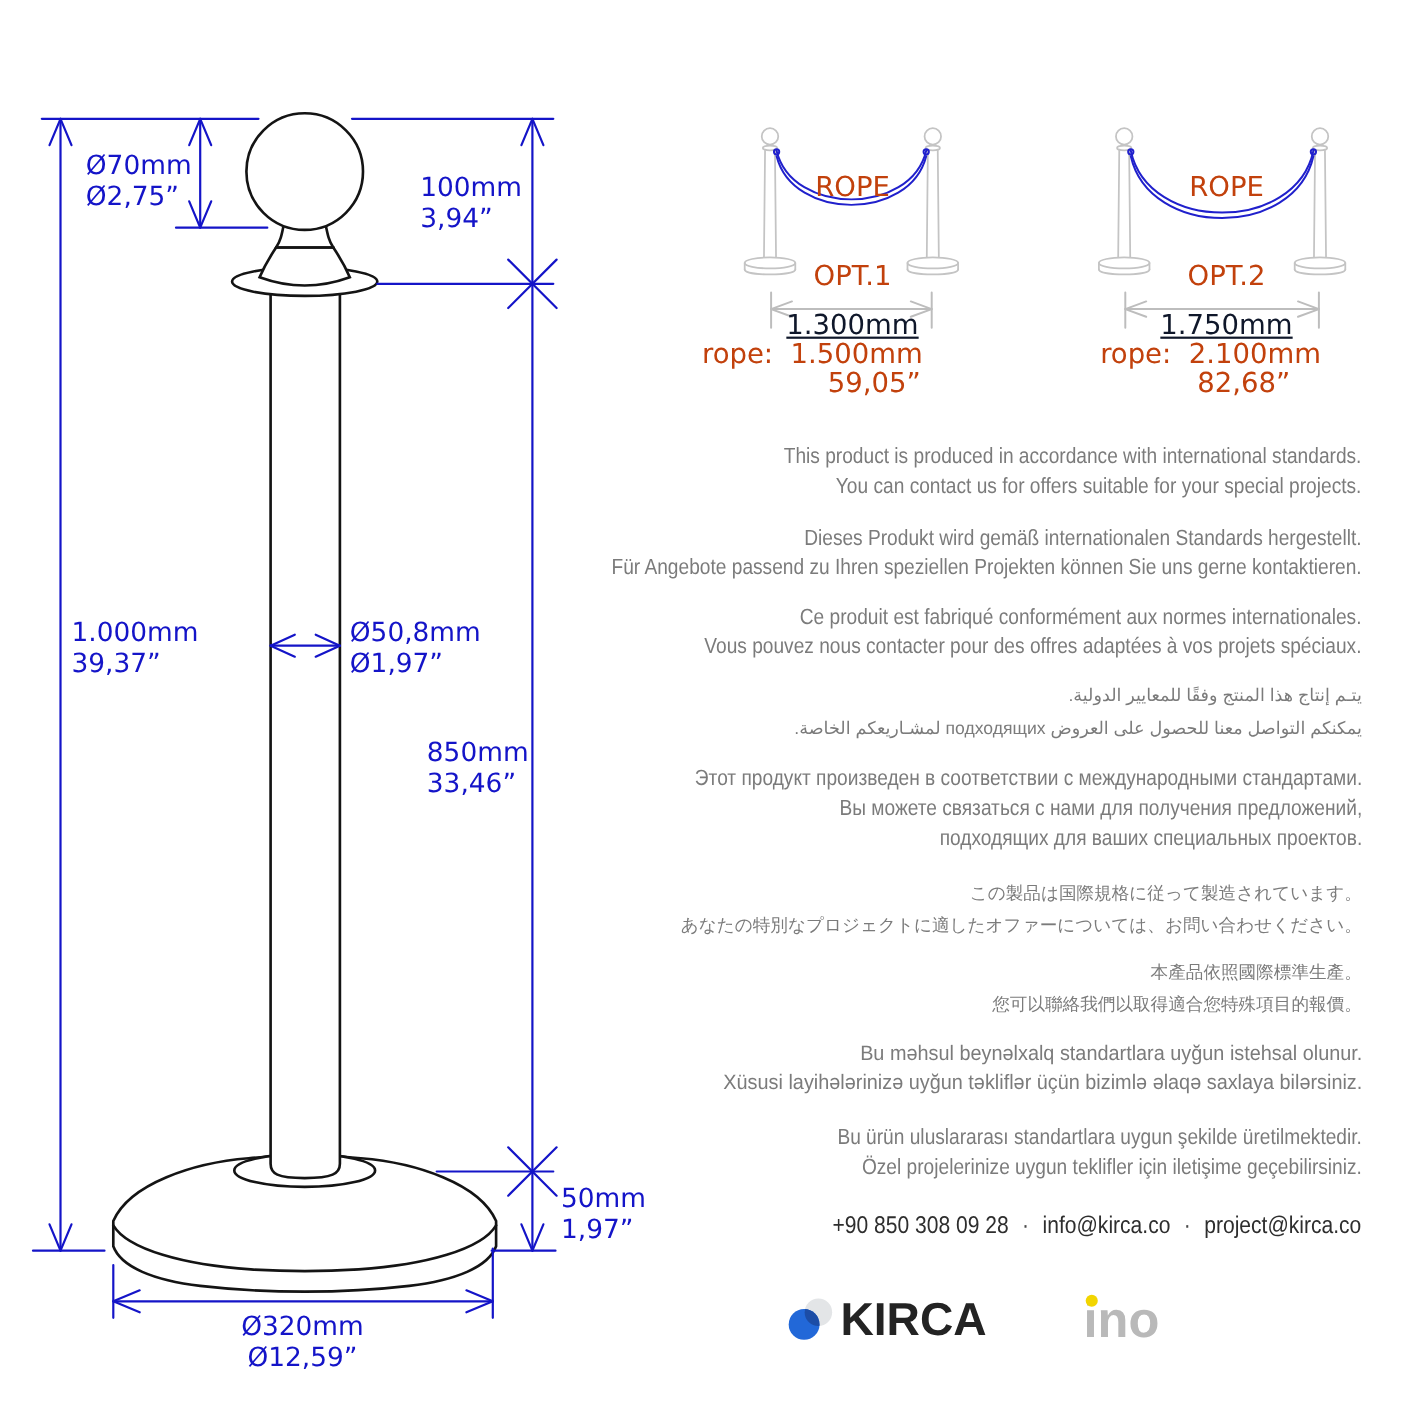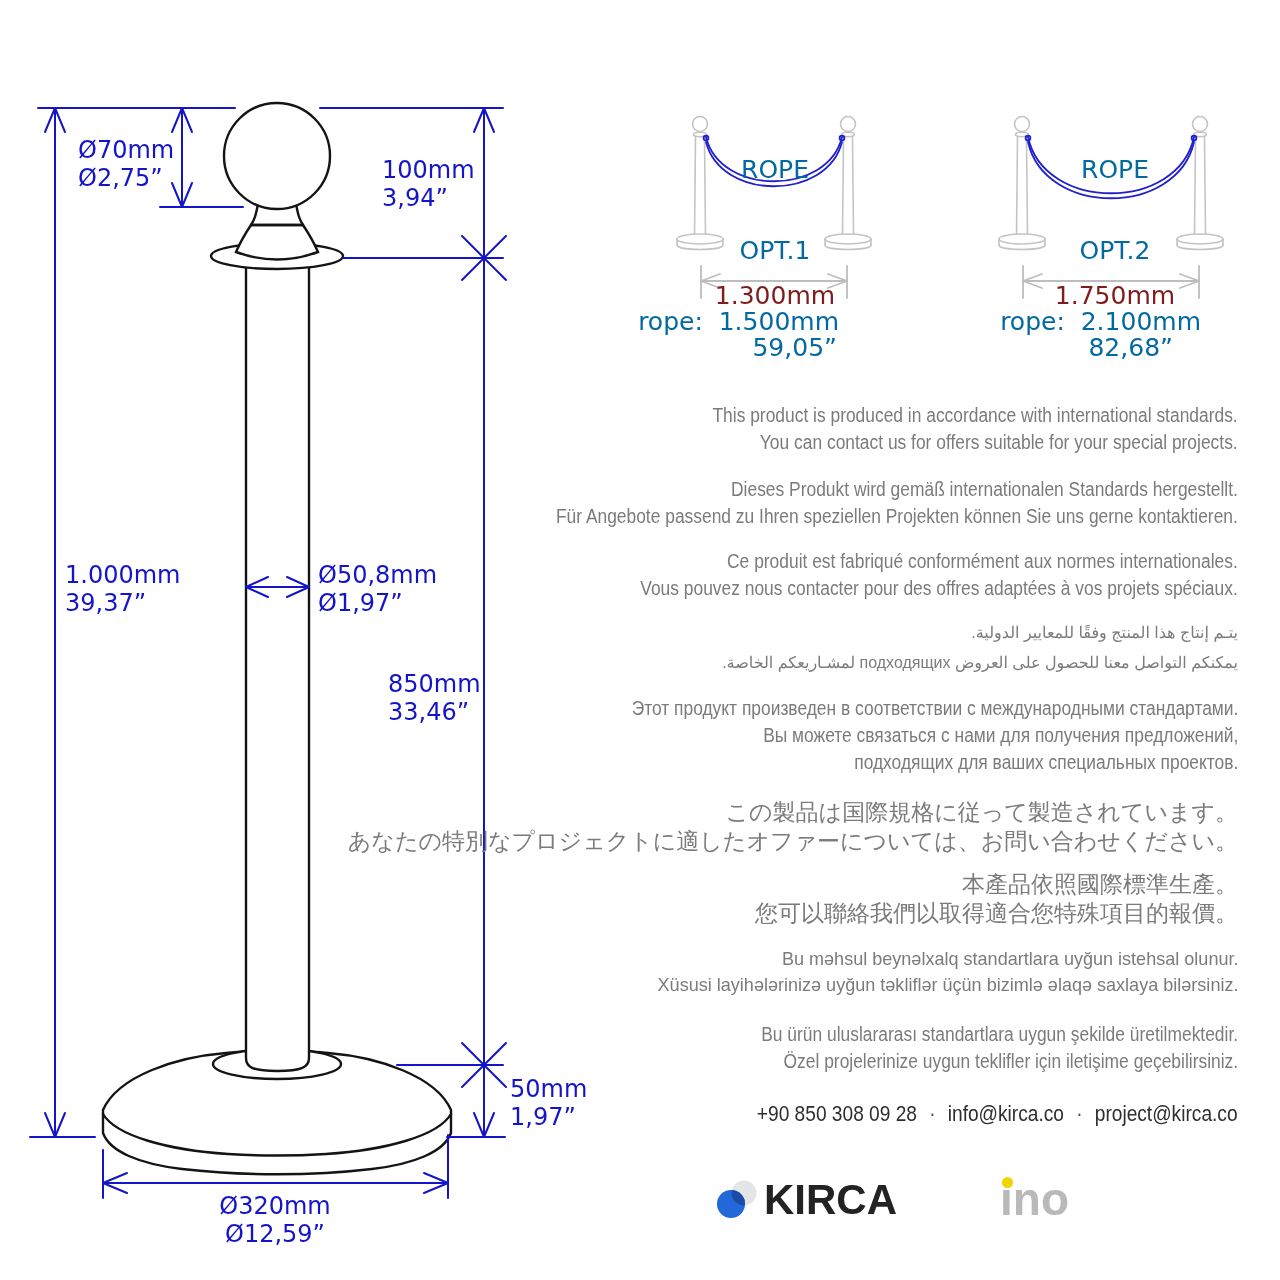--- a/index.html
+++ b/index.html
@@ -10,48 +10,48 @@
   #vector-layer{position:absolute;left:0;top:0;pointer-events:none;}
   .dim{
     position:absolute;color:#1414c8;font-family:"DejaVu Sans", sans-serif;
     font-size:24px;line-height:28px;white-space:nowrap;
   }
   .dim.center{text-align:center;}
   .rope-label{
     position:absolute;font-family:"DejaVu Sans", sans-serif;font-size:25px;line-height:27px;
     white-space:pre;
   }
-  .blue{color:#0369a1;}
-  .gray{color:#7f1d1d;}
+  .blue{color:#c2410c;}
+  .gray{color:#0f172a;text-decoration:underline;}
   .t-center{text-align:center;}
   .t-right{text-align:right;}
   .para{
     position:absolute;right:42px;text-align:right;color:#7b7b7b;
     font-size:20px;line-height:27px;white-space:nowrap;
     transform:scaleX(0.87);transform-origin:100% 50%;
   }
   .para.ar{font-size:16px;line-height:30px;transform:none;}
-  .para.cjk{font-size:23px;line-height:29px;transform:none;}
+  .para.cjk{font-size:16px;line-height:29px;transform:none;}
   .para.az{font-size:19px;line-height:26px;transform:scaleX(0.95);}
   .contact{
     position:absolute;right:42px;top:1100px;color:#2e2e2e;font-size:22px;line-height:28px;
     white-space:nowrap;transform:scaleX(0.87);transform-origin:100% 50%;
   }
   .contact .sep{margin:0 14px;color:#4a4a4a;}
   .brand-kirca{
     position:absolute;left:716px;top:1174px;height:52px;display:flex;align-items:center;
   }
   .brand-kirca .mark{width:44px;height:48px;margin-right:4px;position:relative;top:2px;}
   .brand-kirca .word{
     font-size:42px;font-weight:800;color:#232323;letter-spacing:0px;
     font-family:"Liberation Sans", sans-serif;
   }
   .brand-ino{
     position:absolute;left:985px;top:1172px;height:54px;display:flex;align-items:center;
-    font-size:46px;font-weight:700;font-family:"Liberation Sans", sans-serif;margin-left:15px;
+    font-size:46px;font-weight:700;font-family:"Liberation Sans", sans-serif;
   }
   .brand-ino .ino{color:#b9b9b9;position:relative;}
   .brand-ino .ino .yellow-dot{
     position:absolute;left:2px;top:5px;width:11px;height:11px;border-radius:50%;
     background:#f2d500;
   }
   .brand-ino .barrier{color:#141414;}
 </style>
 </head>
 <body>

